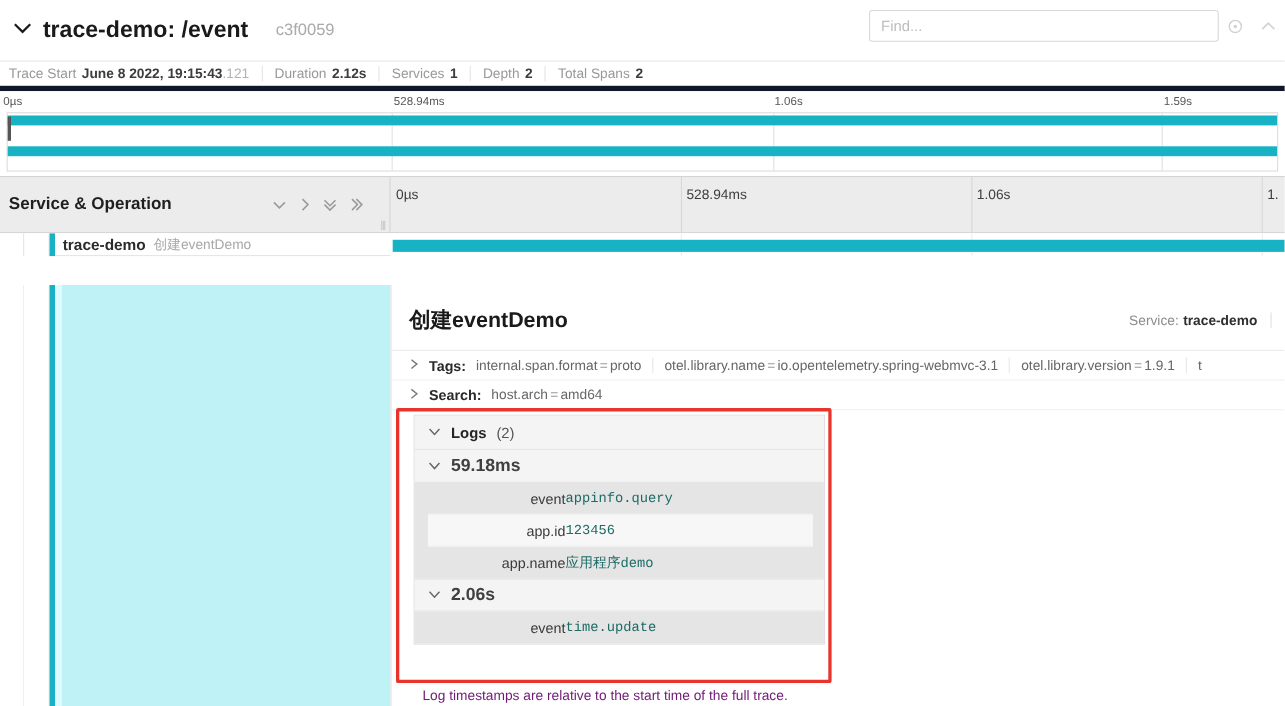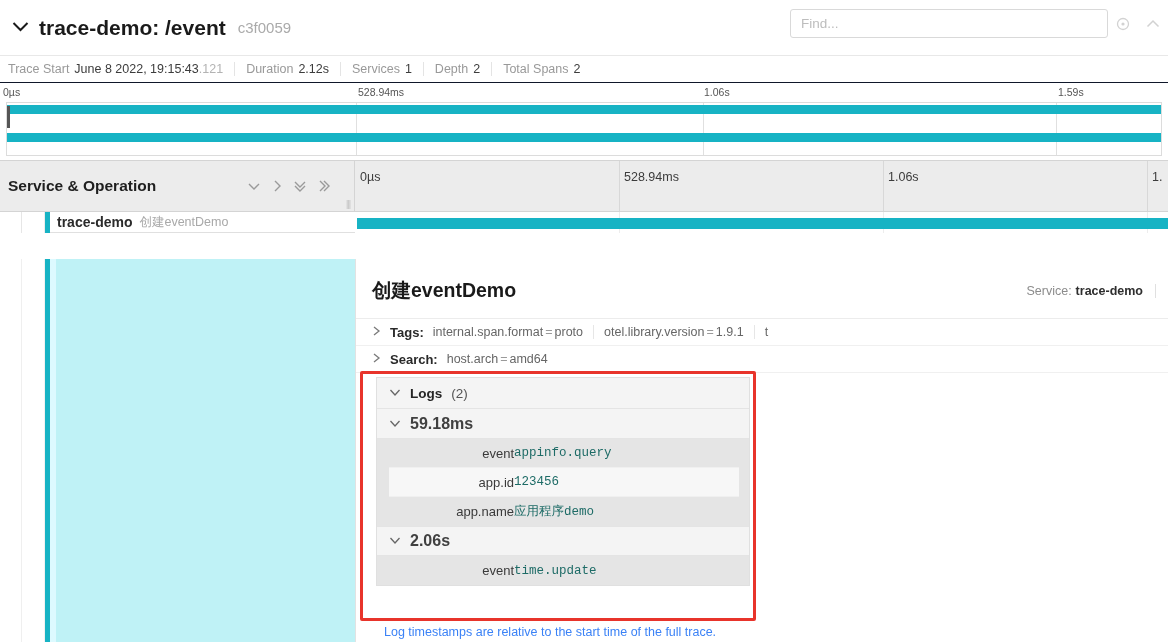--- a/index.html
+++ b/index.html
@@ -41,44 +41,44 @@
     height: 56px; background: #fff; border-bottom: 1px solid #e8e8e8;
     display: flex; align-items: center; position: relative;
   }
   .chev-title {
     display: inline-block; margin: 0 10px 0 12px; color: #222;
     transform: translateY(-1px);
   }
   .trace-title {
     font-size: 21px; font-weight: bold; color: #1a1a1a; white-space: nowrap;
   }
-  .trace-id { font-size: 15px; color: #aaa; margin-left: 12px; font-weight: normal; }
+  .trace-id { font-size: 15px; color: #aaa; margin-left: 25px; font-weight: normal; }
   .find-wrap {
     position: absolute; right: 0px; top: 9px;
     display: flex; align-items: center;
   }
   .find-input {
     width: 318px; height: 29px; border: 1px solid #d9d9d9; border-radius: 3px;
     background: #fff; display: flex; align-items: center; padding: 0 10px;
     font-size: 13.5px; color: #bdbdbd;
   }
   .find-btn {
     width: 30px; height: 29px; display: flex; align-items: center;
     justify-content: center; color: #d0d0d0;
   }
 
   
   .summary {
-    height: 27px; background: #fff; border-bottom: 1px solid #0f172a;
+    height: 27px; background: #fff; border-bottom: 5px solid #0f172a;
     display: flex; align-items: center; padding-left: 8px; gap: 0px;
   }
   .sum-item { display: flex; align-items: baseline; white-space: nowrap; padding-right: 11px; }
   .sum-item + .sum-item { border-left: 1px solid #e4e4e4; padding-left: 11px; }
   .sum-label { font-size: 12.5px; color: #999; margin-right: 5px; }
-  .sum-value { font-size: 12.5px; color: #3c3c3c; font-weight: normal; text-align: center; }
+  .sum-value { font-size: 12.5px; color: #3c3c3c; font-weight: bold; text-align: center; }
   .sum-frac { font-size: 12.5px; color: #b3b3b3; font-weight: normal; }
 
   
   .minimap { height: 77px; background: #fff; position: relative; }
   .mm-ticks { height: 19px; position: relative; background: #fff; }
   .mm-tick {
     position: absolute; top: 3px; font-size: 10.5px; color: #555;
     padding-left: 3px;
   }
   .mm-body {
@@ -188,21 +188,21 @@
     display: flex; align-items: center; height: 29px; border-bottom: 1px solid #f0f0f0;
   }
   .log-kv:last-child { border-bottom: none; }
   .log-kv.alt { background: #f7f7f7; }
   .log-kv .lk-key { width: 125px; font-size: 13px; color: #3a3a3a; padding-left: 8px; }
   .log-kv .lk-val {
     font-family: "Liberation Mono", "DejaVu Sans Mono", monospace;
     font-size: 12.5px; color: #1d6b66;
   }
   .logs-note {
-    position: absolute; left: 28px; top: 366px; font-size: 12.5px; color: #3b82f6;
+    position: absolute; left: 28px; top: 366px; font-size: 12.5px; color: #701a75;
   }
   .dt-scrollbar {
     position: absolute; right: 0; top: 0; bottom: 0; width: 0px; background: #fafafa;
   }
 </style>
 </head>
 <body>
 
 <div class="page">
 
@@ -345,20 +345,23 @@
 
       <div class="kv-row">
         <span class="kv-caret">
           <svg width="9" height="12" viewBox="0 0 9 12">
               <polyline points="2,2 7,6 2,10" fill="none" stroke="#7a7a7a" stroke-width="1.3"></polyline>
             </svg>
         </span>
         <span class="kv-head">Tags:</span>
         <span class="kv-pill">
           <span>internal.span.format</span><span class="kv-eq">=</span><span>proto</span>
+        </span>
+        <span class="kv-pill">
+          <span>otel.library.name</span><span class="kv-eq">=</span><span>io.opentelemetry.spring-webmvc-3.1</span>
         </span>
         <span class="kv-pill">
           <span>otel.library.version</span><span class="kv-eq">=</span><span>1.9.1</span>
         </span>
         <span class="kv-pill">
           <span>t</span>
         </span>
       </div>
 
       <div class="kv-row">

